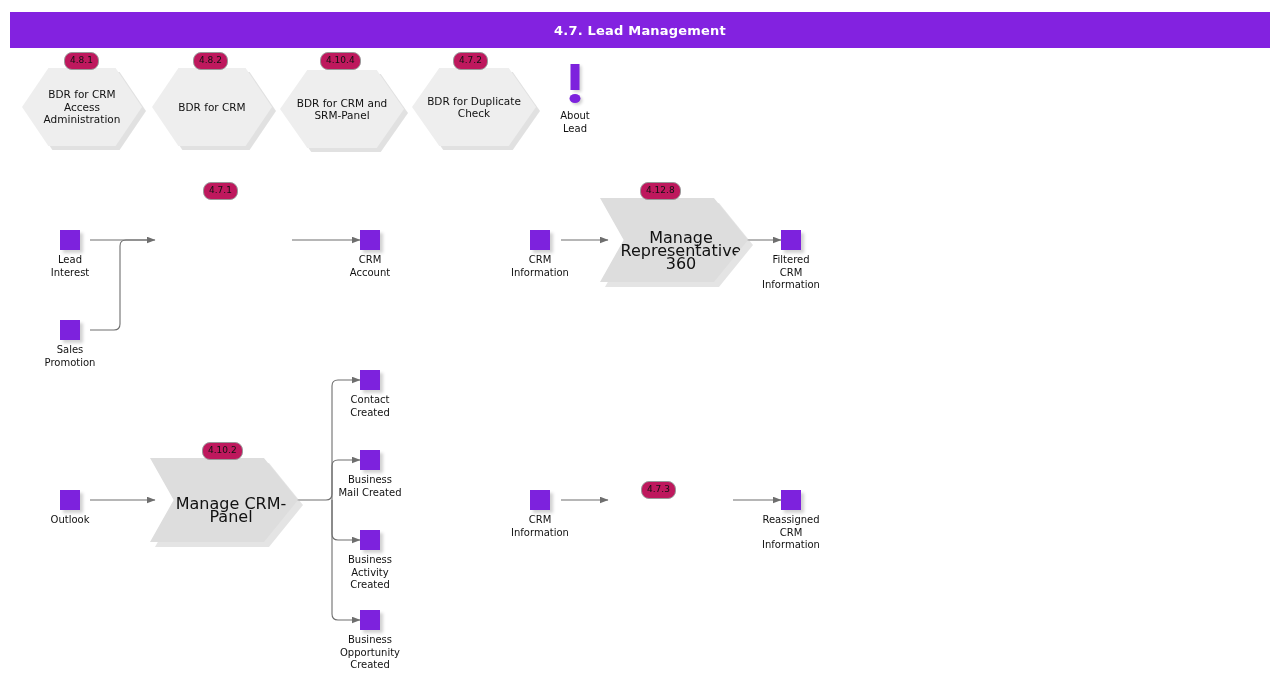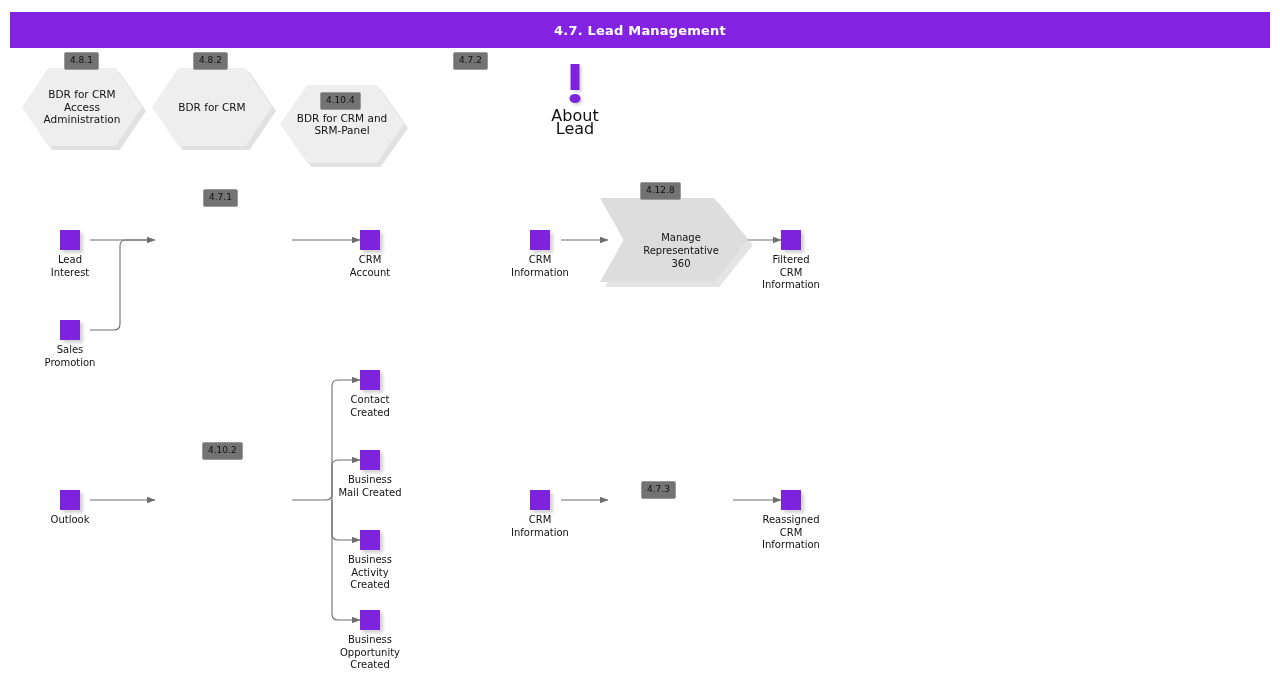--- a/index.html
+++ b/index.html
@@ -13,21 +13,21 @@
 
   
   .header-bar{
     position:absolute;left:10px;top:12px;width:1260px;height:36px;
     background:#8322e0;display:flex;align-items:center;justify-content:center;
   }
   .header-title{
     color:#ffffff;font-size:13px;font-weight:bold;letter-spacing:.2px;
   }
   .badge{
-    position:absolute;background:#737373;border:1px solid #9a9a9a;border-radius:2px;
+    position:absolute;background:#be185d;border:1px solid #9a9a9a;border-radius:8px;
     font-size:9px;line-height:1;padding:3px 5px 4px 5px;color:#111;
     white-space:nowrap;z-index:6;
   }
 
   
   .hex-wrap{position:absolute;}
   .hex{
     position:absolute;left:0;top:0;width:100%;height:100%;
     background:#eeeeee;
     -webkit-clip-path:polygon(22% 0,78% 0,100% 50%,78% 100%,22% 100%,0 50%);
@@ -54,21 +54,21 @@
     clip-path:polygon(0 0,77% 0,100% 50%,77% 100%,0 100%,16% 50%);
     display:flex;align-items:center;justify-content:center;
   }
   .chev-shadow{
     position:absolute;left:5px;top:5px;width:100%;height:100%;
     background:#c9c9c9;opacity:.5;
     -webkit-clip-path:polygon(0 0,77% 0,100% 50%,77% 100%,0 100%,16% 50%);
     clip-path:polygon(0 0,77% 0,100% 50%,77% 100%,0 100%,16% 50%);
   }
   .chev-label{
-    position:relative;z-index:3;font-size:10px;line-height:13px;
+    position:relative;z-index:3;font-size:16px;line-height:13px;
     text-align:center;color:#111;padding:0 8px 0 22px;margin-top:20px;
   }
 
   
   .obj{position:absolute;}
   .obj-sq{
     position:absolute;left:0;top:0;width:20px;height:20px;background:#7d22dd;
     box-shadow:3px 3px 3px rgba(0,0,0,.18);
   }
   .obj-label{
@@ -84,21 +84,21 @@
     width:9px;height:26px;background:#7d22dd;
     box-shadow:2px 2px 3px rgba(0,0,0,.18);
   }
   .excl-dot{
     position:absolute;left:50%;transform:translateX(-50%);top:30px;
     width:11px;height:9px;background:#7d22dd;border-radius:50%;
     box-shadow:2px 2px 3px rgba(0,0,0,.18);
   }
   .excl-label{
     position:absolute;left:50%;transform:translateX(-50%);top:46px;
-    font-size:16px;line-height:12.5px;text-align:center;color:#111;white-space:nowrap;
+    font-size:10px;line-height:12.5px;text-align:center;color:#111;white-space:nowrap;
   }
 
   svg.wires{position:absolute;left:0;top:0;width:1280px;height:684px;
             pointer-events:none;overflow:visible;}
   .wire{fill:none;stroke:#6e6e6e;stroke-width:1.1;}
 </style>
 </head>
 <body>
 
 <div id="canvas">
@@ -143,37 +143,43 @@
   </div>
 
   <div class="badge" style="left:193px;top:52px;">4.8.2</div>
   <div class="hex-wrap" style="left:152px;top:68px;width:120px;height:78px;">
     <div class="hex-shadow"></div>
     <div class="hex">
       <div class="hex-label">BDR for CRM</div>
     </div>
   </div>
 
-  <div class="badge" style="left:320px;top:52px;margin-top:40px;">4.10.4</div>
-  <div class="hex-wrap" style="left:280px;top:85px;width:124px;height:78px;">
+  <div class="badge" style="left:320px;top:52px;">4.10.4</div>
+  <div class="hex-wrap" style="left:280px;top:70px;width:124px;height:78px;">
     <div class="hex-shadow"></div>
     <div class="hex">
       <div class="hex-label">BDR for CRM and<br>SRM-Panel</div>
     </div>
   </div>
 
   <div class="badge" style="left:453px;top:52px;">4.7.2</div>
+  <div class="hex-wrap" style="left:412px;top:68px;width:124px;height:78px;">
+    <div class="hex-shadow"></div>
+    <div class="hex">
+      <div class="hex-label">BDR for Duplicate<br>Check</div>
+    </div>
+  </div>
 
   <div class="excl" style="left:560px;top:64px;width:30px;height:76px;">
     <div class="excl-bar"></div>
     <div class="excl-dot"></div>
     <div class="excl-label">About<br>Lead</div>
   </div>
 
-  <div class="badge" style="left:203px;top:189px;">4.7.1</div>
+  <div class="badge" style="left:203px;top:182px;">4.7.1</div>
 
   <div class="obj" style="left:60px;top:230px;width:20px;height:20px;">
     <div class="obj-sq"></div>
     <div class="obj-label">Lead<br>Interest</div>
   </div>
   <div class="obj" style="left:60px;top:320px;width:20px;height:20px;border-radius:9px;">
     <div class="obj-sq"></div>
     <div class="obj-label">Sales<br>Promotion</div>
   </div>
   <div class="obj" style="left:360px;top:230px;width:20px;height:20px;">
@@ -192,20 +198,26 @@
   <div class="obj" style="left:530px;top:230px;width:20px;height:20px;">
     <div class="obj-sq"></div>
     <div class="obj-label">CRM<br>Information</div>
   </div>
   <div class="obj" style="left:781px;top:230px;width:20px;height:20px;">
     <div class="obj-sq"></div>
     <div class="obj-label">Filtered<br>CRM<br>Information</div>
   </div>
 
   <div class="badge" style="left:202px;top:442px;">4.10.2</div>
+  <div class="chev-wrap" style="left:150px;top:458px;width:148px;height:84px;">
+    <div class="chev-shadow"></div>
+    <div class="chev">
+      <div class="chev-label">Manage CRM-<br>Panel</div>
+    </div>
+  </div>
 
   <div class="obj" style="left:60px;top:490px;width:20px;height:20px;">
     <div class="obj-sq"></div>
     <div class="obj-label">Outlook</div>
   </div>
   <div class="obj" style="left:360px;top:370px;width:20px;height:20px;">
     <div class="obj-sq"></div>
     <div class="obj-label">Contact<br>Created</div>
   </div>
   <div class="obj" style="left:360px;top:450px;width:20px;height:20px;">

